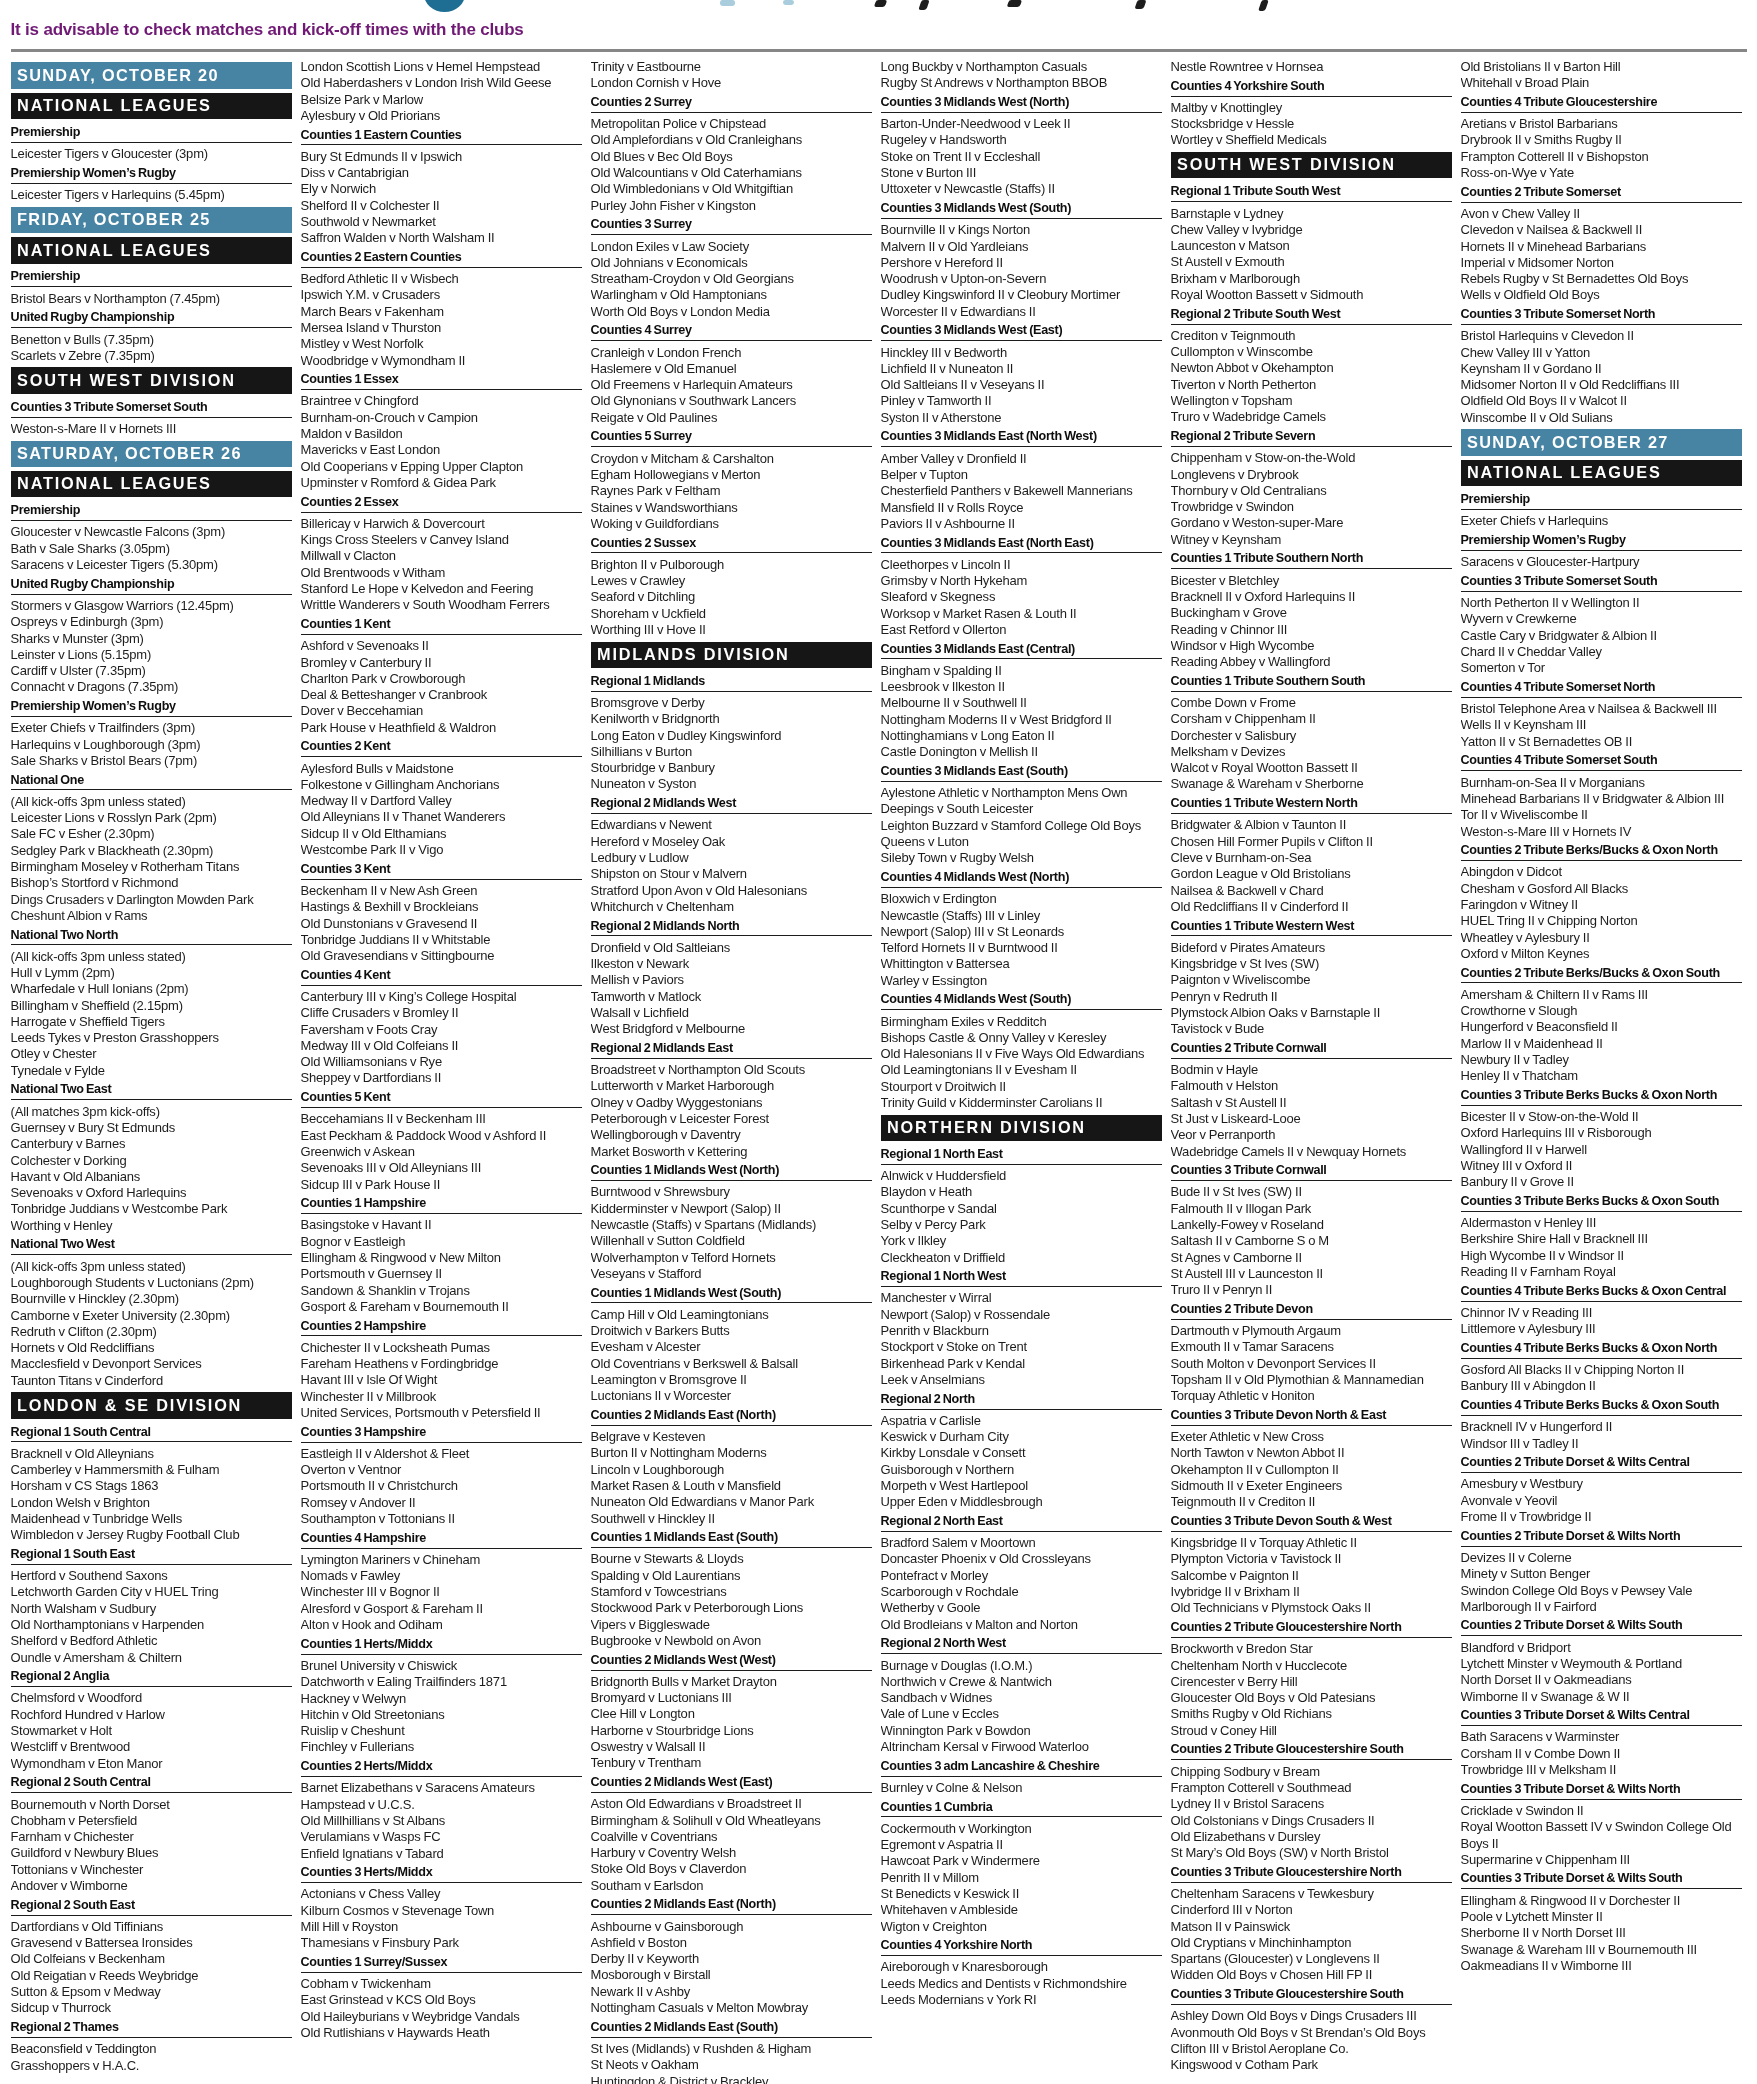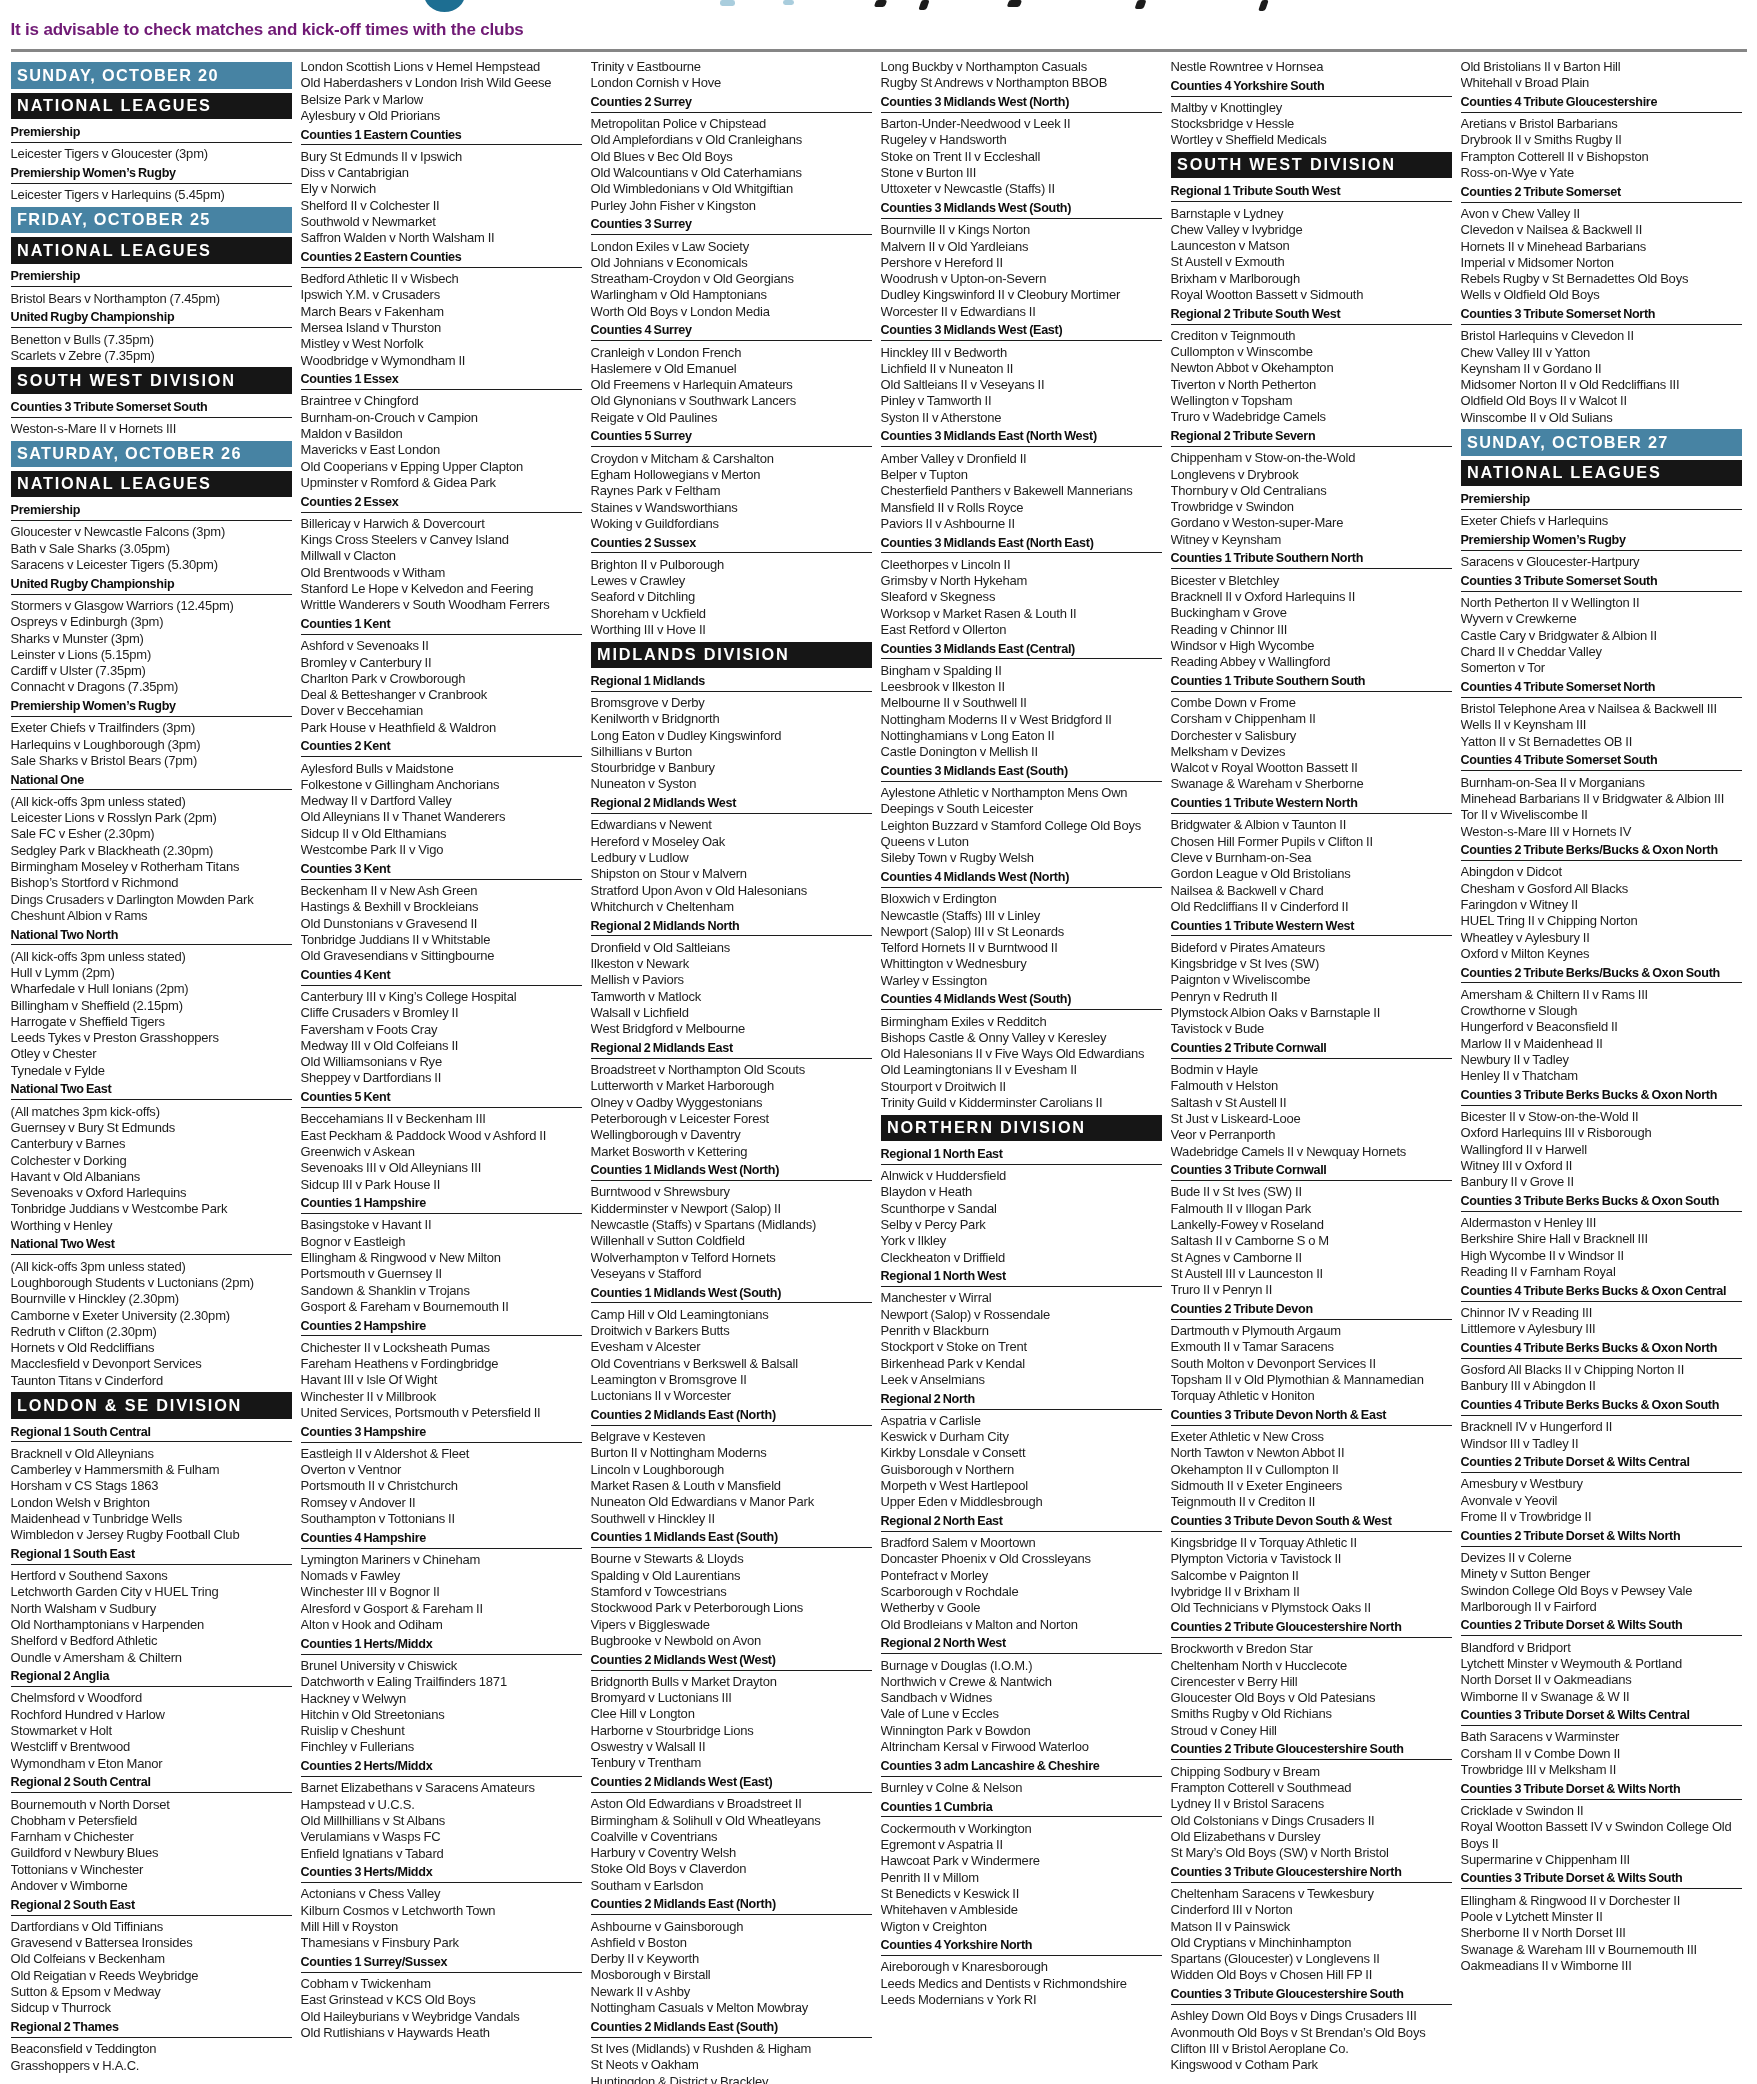--- a/index.html
+++ b/index.html
@@ -278,21 +278,21 @@
       <div class="fixture">Ruislip v Cheshunt</div>
       <div class="fixture">Finchley v Fullerians</div>
       <div class="subheader">Counties 2 Herts/Middx</div>
       <div class="fixture">Barnet Elizabethans v Saracens Amateurs</div>
       <div class="fixture">Hampstead v U.C.S.</div>
       <div class="fixture">Old Millhillians v St Albans</div>
       <div class="fixture">Verulamians v Wasps FC</div>
       <div class="fixture">Enfield Ignatians v Tabard</div>
       <div class="subheader">Counties 3 Herts/Middx</div>
       <div class="fixture">Actonians v Chess Valley</div>
-      <div class="fixture">Kilburn Cosmos v Letchworth Town</div>
+      <div class="fixture">Kilburn Cosmos v Stevenage Town</div>
       <div class="fixture">Mill Hill v Royston</div>
       <div class="fixture">Thamesians v Finsbury Park</div>
       <div class="subheader">Counties 1 Surrey/Sussex</div>
       <div class="fixture">Cobham v Twickenham</div>
       <div class="fixture">East Grinstead v KCS Old Boys</div>
       <div class="fixture">Old Haileyburians v Weybridge Vandals</div>
       <div class="fixture">Old Rutlishians v Haywards Heath</div>
     </div>
   <div class="vr"></div>
   <div class="col">
@@ -458,21 +458,21 @@
       <div class="fixture">Aylestone Athletic v Northampton Mens Own</div>
       <div class="fixture">Deepings v South Leicester</div>
       <div class="fixture">Leighton Buzzard v Stamford College Old Boys</div>
       <div class="fixture">Queens v Luton</div>
       <div class="fixture">Sileby Town v Rugby Welsh</div>
       <div class="subheader">Counties 4 Midlands West (North)</div>
       <div class="fixture">Bloxwich v Erdington</div>
       <div class="fixture">Newcastle (Staffs) III v Linley</div>
       <div class="fixture">Newport (Salop) III v St Leonards</div>
       <div class="fixture">Telford Hornets II v Burntwood II</div>
-      <div class="fixture">Whittington v Wednesbury</div>
+      <div class="fixture">Whittington v Battersea</div>
       <div class="fixture">Warley v Essington</div>
       <div class="subheader">Counties 4 Midlands West (South)</div>
       <div class="fixture">Birmingham Exiles v Redditch</div>
       <div class="fixture">Bishops Castle &amp; Onny Valley v Keresley</div>
       <div class="fixture">Old Halesonians II v Five Ways Old Edwardians</div>
       <div class="fixture">Old Leamingtonians II v Evesham II</div>
       <div class="fixture">Stourport v Droitwich II</div>
       <div class="fixture">Trinity Guild v Kidderminster Carolians II</div>
       <div class="banner division-banner">NORTHERN DIVISION</div>
       <div class="subheader">Regional 1 North East</div>

